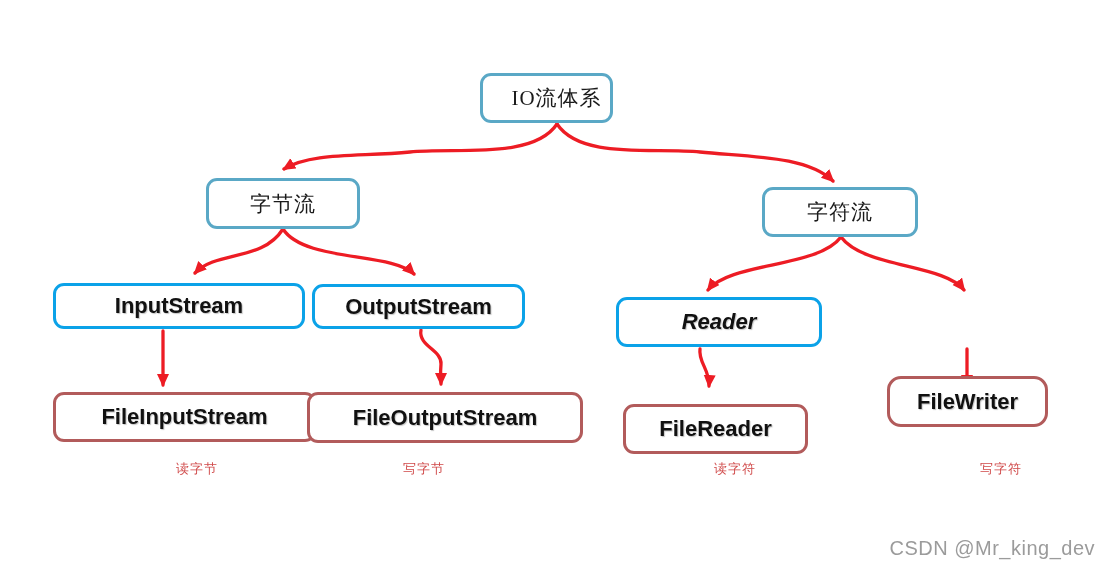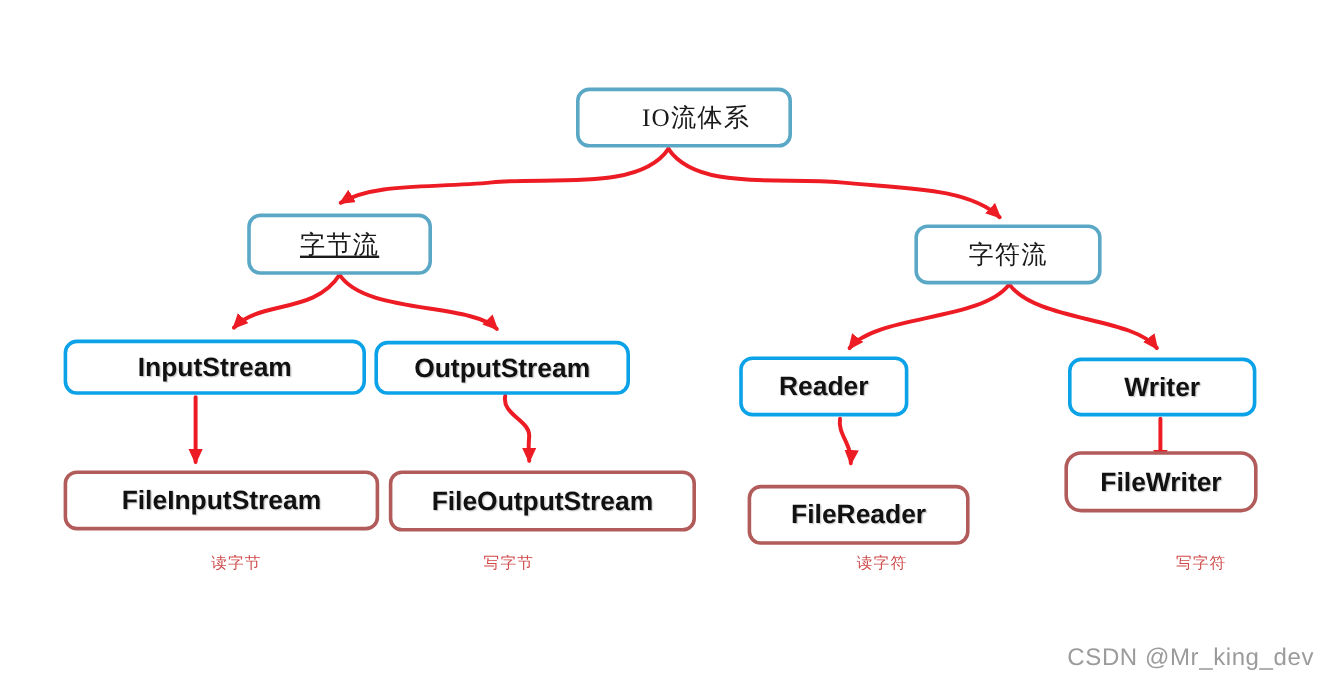--- a/index.html
+++ b/index.html
@@ -60,32 +60,31 @@
       <path d="M 283,229 C 304,262 392,252 414,274" marker-end="url(#ah)"></path>
       <path d="M 841,237 C 818,268 730,262 708,290" marker-end="url(#ah)"></path>
       <path d="M 841,237 C 864,268 944,264 964,290" marker-end="url(#ah)"></path>
       <path d="M 163,331 L 163,385" marker-end="url(#ah)"></path>
       <path d="M 421,330 C 418,346 442,350 441,364 C 440,374 441,378 441,384" marker-end="url(#ah)"></path>
       <path d="M 700,349 C 698,362 710,370 709,386" marker-end="url(#ah)"></path>
       <path d="M 967,349 L 967,386" marker-end="url(#ah)"></path>
     </g>
   </svg>
 
-  <div class="node teal cn" style="left:480px;top:73px;width:180px;height:50px;padding-left:20px;">IO流体系</div>
+  <div class="node teal cn" style="left:480px;top:73px;width:133px;height:50px;padding-left:20px;">IO流体系</div>
 
-  <div class="node teal cn" style="left:206px;top:178px;width:154px;height:51px;text-decoration:underline;">字节流</div>
+  <div class="node teal cn" style="left:206px;top:178px;width:154px;height:51px;">字节流</div>
   <div class="node teal cn" style="left:762px;top:187px;width:156px;height:50px;">字符流</div>
 
   <div class="node blue en" style="left:53px;top:283px;width:252px;height:46px;">InputStream</div>
   <div class="node blue en" style="left:312px;top:284px;width:213px;height:45px;">OutputStream</div>
-  <div class="node blue en" style="left:616px;top:297px;width:141px;height:50px;">Reader</div>
-  <div class="node blue en" style="left:890px;top:298px;width:157px;height:49px;">Writer</div>
+  <div class="node blue en" style="left:616px;top:297px;width:206px;height:50px;font-style:italic;">Reader</div>
 
   <div class="node red en" style="left:53px;top:392px;width:263px;height:50px;">FileInputStream</div>
-  <div class="node red en" style="left:324px;top:392px;width:256px;height:51px;">FileOutputStream</div>
+  <div class="node red en" style="left:307px;top:392px;width:276px;height:51px;">FileOutputStream</div>
   <div class="node red en" style="left:623px;top:404px;width:185px;height:50px;">FileReader</div>
   <div class="node red en" style="left:887px;top:376px;width:161px;height:51px;border-radius:14px;">FileWriter</div>
 
   <div class="caption" style="left:98px;top:460px;">读字节</div>
   <div class="caption" style="left:325px;top:460px;">写字节</div>
   <div class="caption" style="left:636px;top:460px;">读字符</div>
   <div class="caption" style="left:902px;top:460px;">写字符</div>
 
   <div class="watermark">CSDN @Mr_king_dev</div>
 

